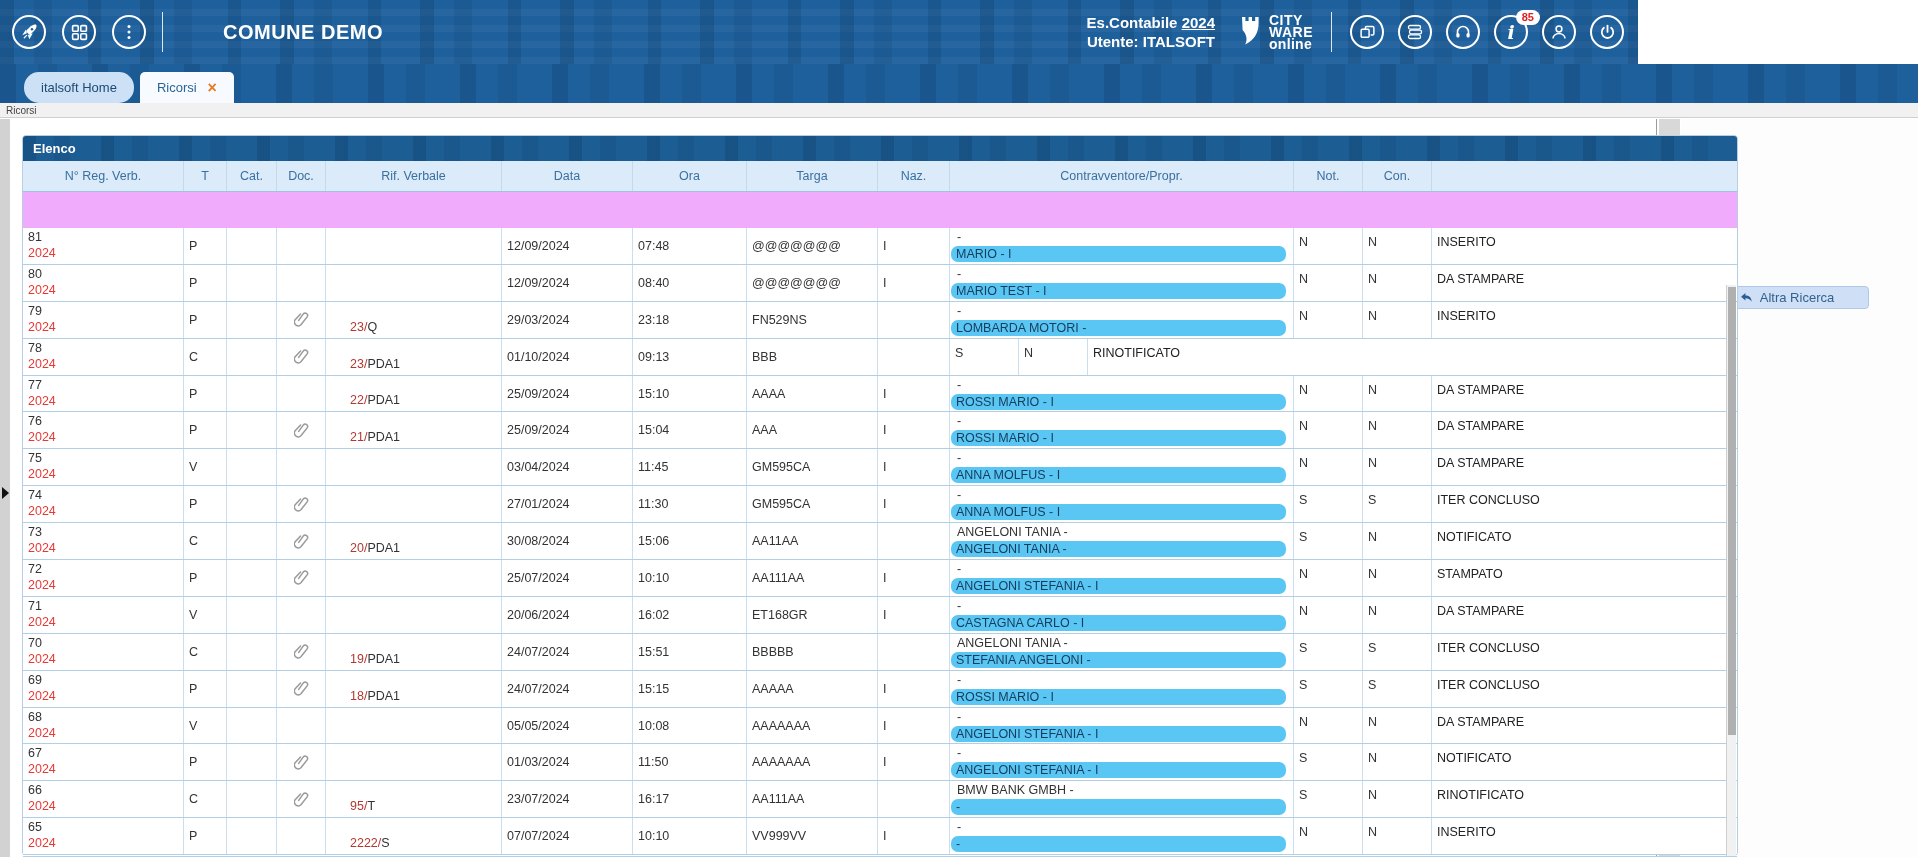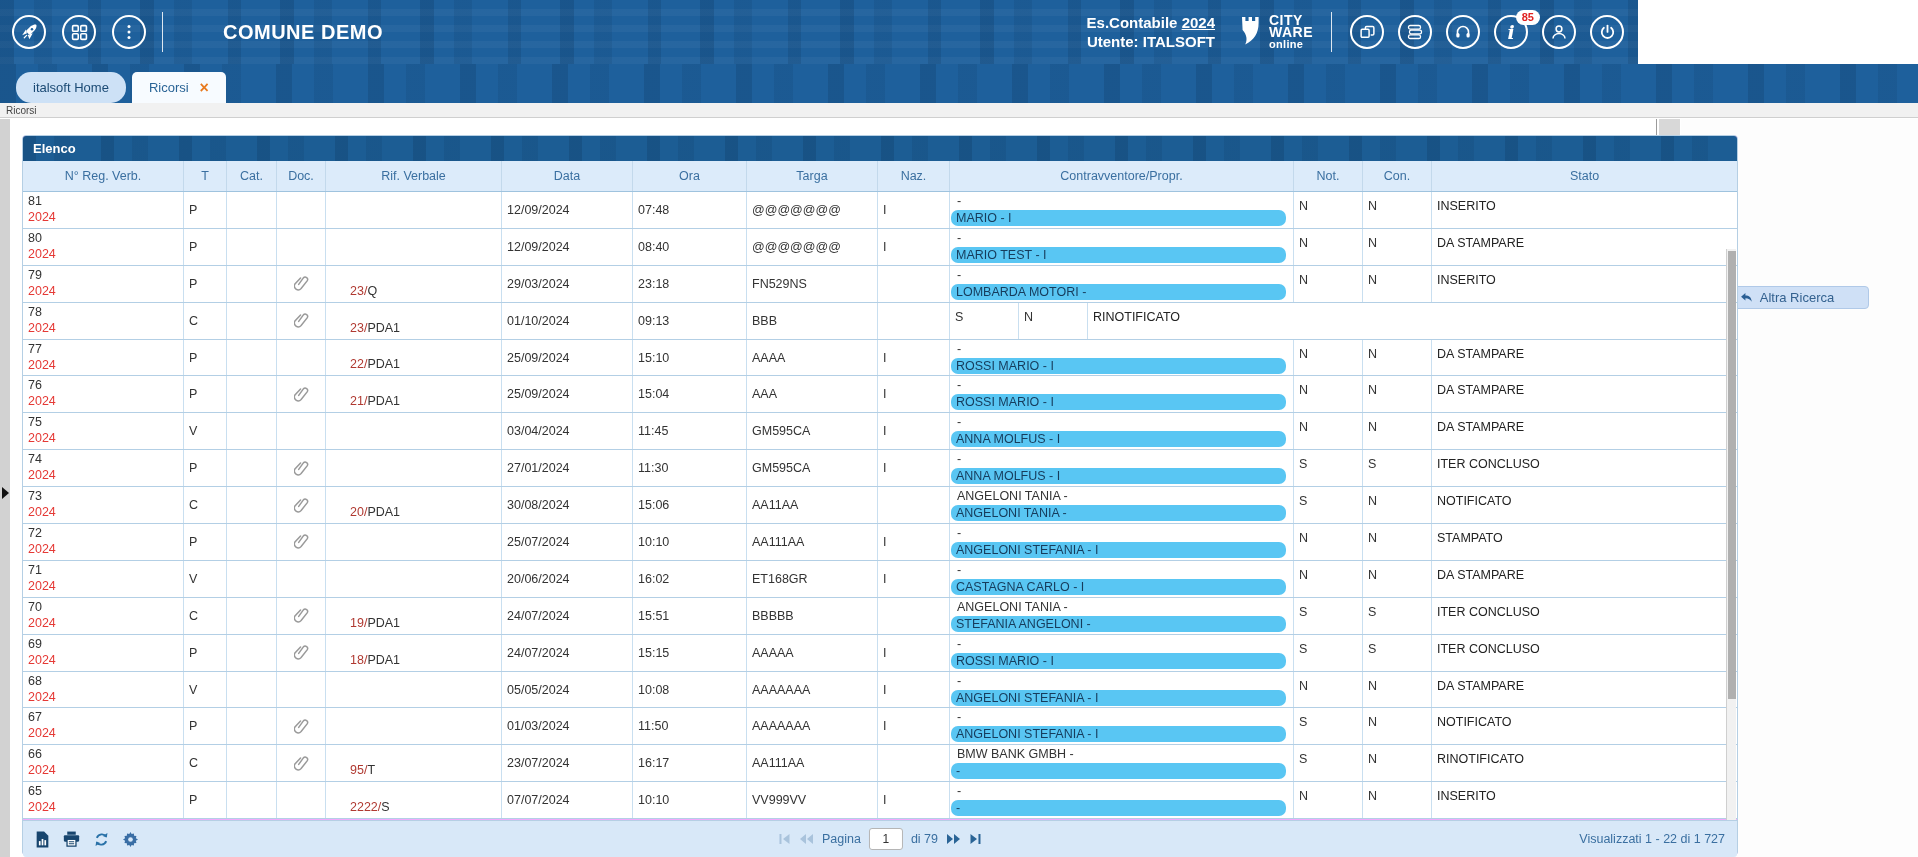--- a/index.html
+++ b/index.html
@@ -23,39 +23,39 @@
     box-sizing:border-box;cursor:pointer;position:relative;
   }
   .topbar-left{display:flex;align-items:center;gap:16px;padding-left:12px;}
   .top-divider{width:1px;height:40px;background:rgba(255,255,255,.85);margin:0 14px 0 16px;}
   .app-title{font-size:20px;font-weight:bold;letter-spacing:.5px;margin-left:46px;}
   .topbar-right{margin-left:auto;display:flex;align-items:center;padding-right:14px;gap:14px;}
   .fiscal{ text-align:right;font-weight:bold;font-size:15px;line-height:19px;}
   .fiscal .yr{text-decoration:underline;}
   .logo{display:flex;align-items:center;gap:4px;margin-left:6px;}
   .logo-text{line-height:12px;font-weight:bold;font-size:14px;letter-spacing:.5px;}
-  .logo-text .online{font-size:11px;font-weight:bold;letter-spacing:.3px;display:block;}
+  .logo-text .online{font-size:14px;font-weight:bold;letter-spacing:.3px;display:block;}
   .icon-badge{
     position:absolute;top:-7px;right:-14px;background:#fff;color:#e02020;
     font-size:11px;font-weight:bold;border-radius:9px;padding:1px 6px;line-height:13px;
   }
   .serif-i{font-family:"DejaVu Serif",serif;font-style:italic;font-weight:bold;font-size:19px;line-height:1;}
   
   .tabbar{
     position:absolute;left:0;top:64px;width:1918px;height:39px;
     background-color:#1e609c;
     background-image:repeating-linear-gradient(90deg, rgba(10,45,80,.20) 0 16px, transparent 16px 38px, rgba(10,45,80,.12) 38px 57px, transparent 57px 92px);
     display:flex;align-items:flex-end;
   }
   .tab{
     height:31px;box-sizing:border-box;border-radius:5px 5px 0 0;
     padding:0 17px;display:flex;align-items:center;font-size:13px;cursor:pointer;
     margin-left:0;
   }
-  .tab.first{margin-left:16px;border-radius:15px;}
+  .tab.first{margin-left:24px;border-radius:15px;}
   .tab.inactive{background:#cde1f6;color:#1b4a74;margin-right:6px;}
   .tab.active{background:#f7fbff;color:#2a6496;}
   .tab-close{color:#e87a1e;font-weight:bold;font-size:16px;margin-left:11px;line-height:1;}
   
   .breadcrumb{
     position:absolute;left:0;top:103px;width:1918px;height:15px;background:#f1f1f1;
     border-bottom:1px solid #cfcfcf;font-size:10px;color:#444;line-height:15px;
     padding-left:6px;box-sizing:border-box;
   }
   
@@ -86,21 +86,21 @@
     color:#fff;font-weight:bold;font-size:13px;line-height:25px;padding-left:10px;
   }
   .grid-header{
     height:31px;flex:0 0 31px;background:#dcebfa;display:flex;
     border-bottom:1px solid #9fc3de;box-sizing:border-box;
   }
   .hcell{
     color:#3a6fa0;font-size:12.5px;display:flex;align-items:center;justify-content:center;
     border-right:1px solid #c3d9ec;box-sizing:border-box;cursor:pointer;
   }
-  .grid-body{height:628px;flex:0 0 628px;overflow:hidden;position:relative;}
+  .grid-body{height:628px;flex:0 0 628px;overflow:hidden;position:relative;margin-top:36px;}
   .grid-row{height:36.9px;display:flex;border-bottom:1px solid #b3cfe5;box-sizing:border-box;background:#fff;cursor:pointer;}
   .cell{border-right:1px solid #c9dff0;box-sizing:border-box;font-size:12.5px;color:#333;overflow:hidden;}
   .c0{width:161px}.c1{width:43px}.c2{width:50px}.c3{width:49px}.c4{width:176px}
   .c5{width:131px}.c6{width:114px}.c7{width:131px}.c8{width:72px}.c9{width:344px}
   .c10{width:69px}.c11{width:69px}.c12{width:220px;flex:1;border-right:none}
   .reg{padding:2px 0 0 5px;}
   .reg-num{line-height:15px;color:#333;}
   .reg-year{line-height:16px;color:#e53935;}
   .vcenter{display:flex;align-items:center;padding-left:5px;}
   .doccell{display:flex;align-items:center;justify-content:center;}
@@ -272,21 +272,20 @@
     <div class="hcell c2">Cat.</div>
     <div class="hcell c3">Doc.</div>
     <div class="hcell c4">Rif. Verbale</div>
     <div class="hcell c5">Data</div>
     <div class="hcell c6">Ora</div>
     <div class="hcell c7">Targa</div>
     <div class="hcell c8">Naz.</div>
     <div class="hcell c9">Contravventore/Propr.</div>
     <div class="hcell c10">Not.</div>
     <div class="hcell c11">Con.</div>
-    <div class="hcell c12">Stato</div>
   </div>
 
   <div class="grid-body" id="grid-body">
 
   <div class="grid-row">
     <div class="cell c0 reg">
       <div class="reg-num">81</div>
       <div class="reg-year">2024</div>
     </div>
     <div class="cell c1 vcenter">P</div>

